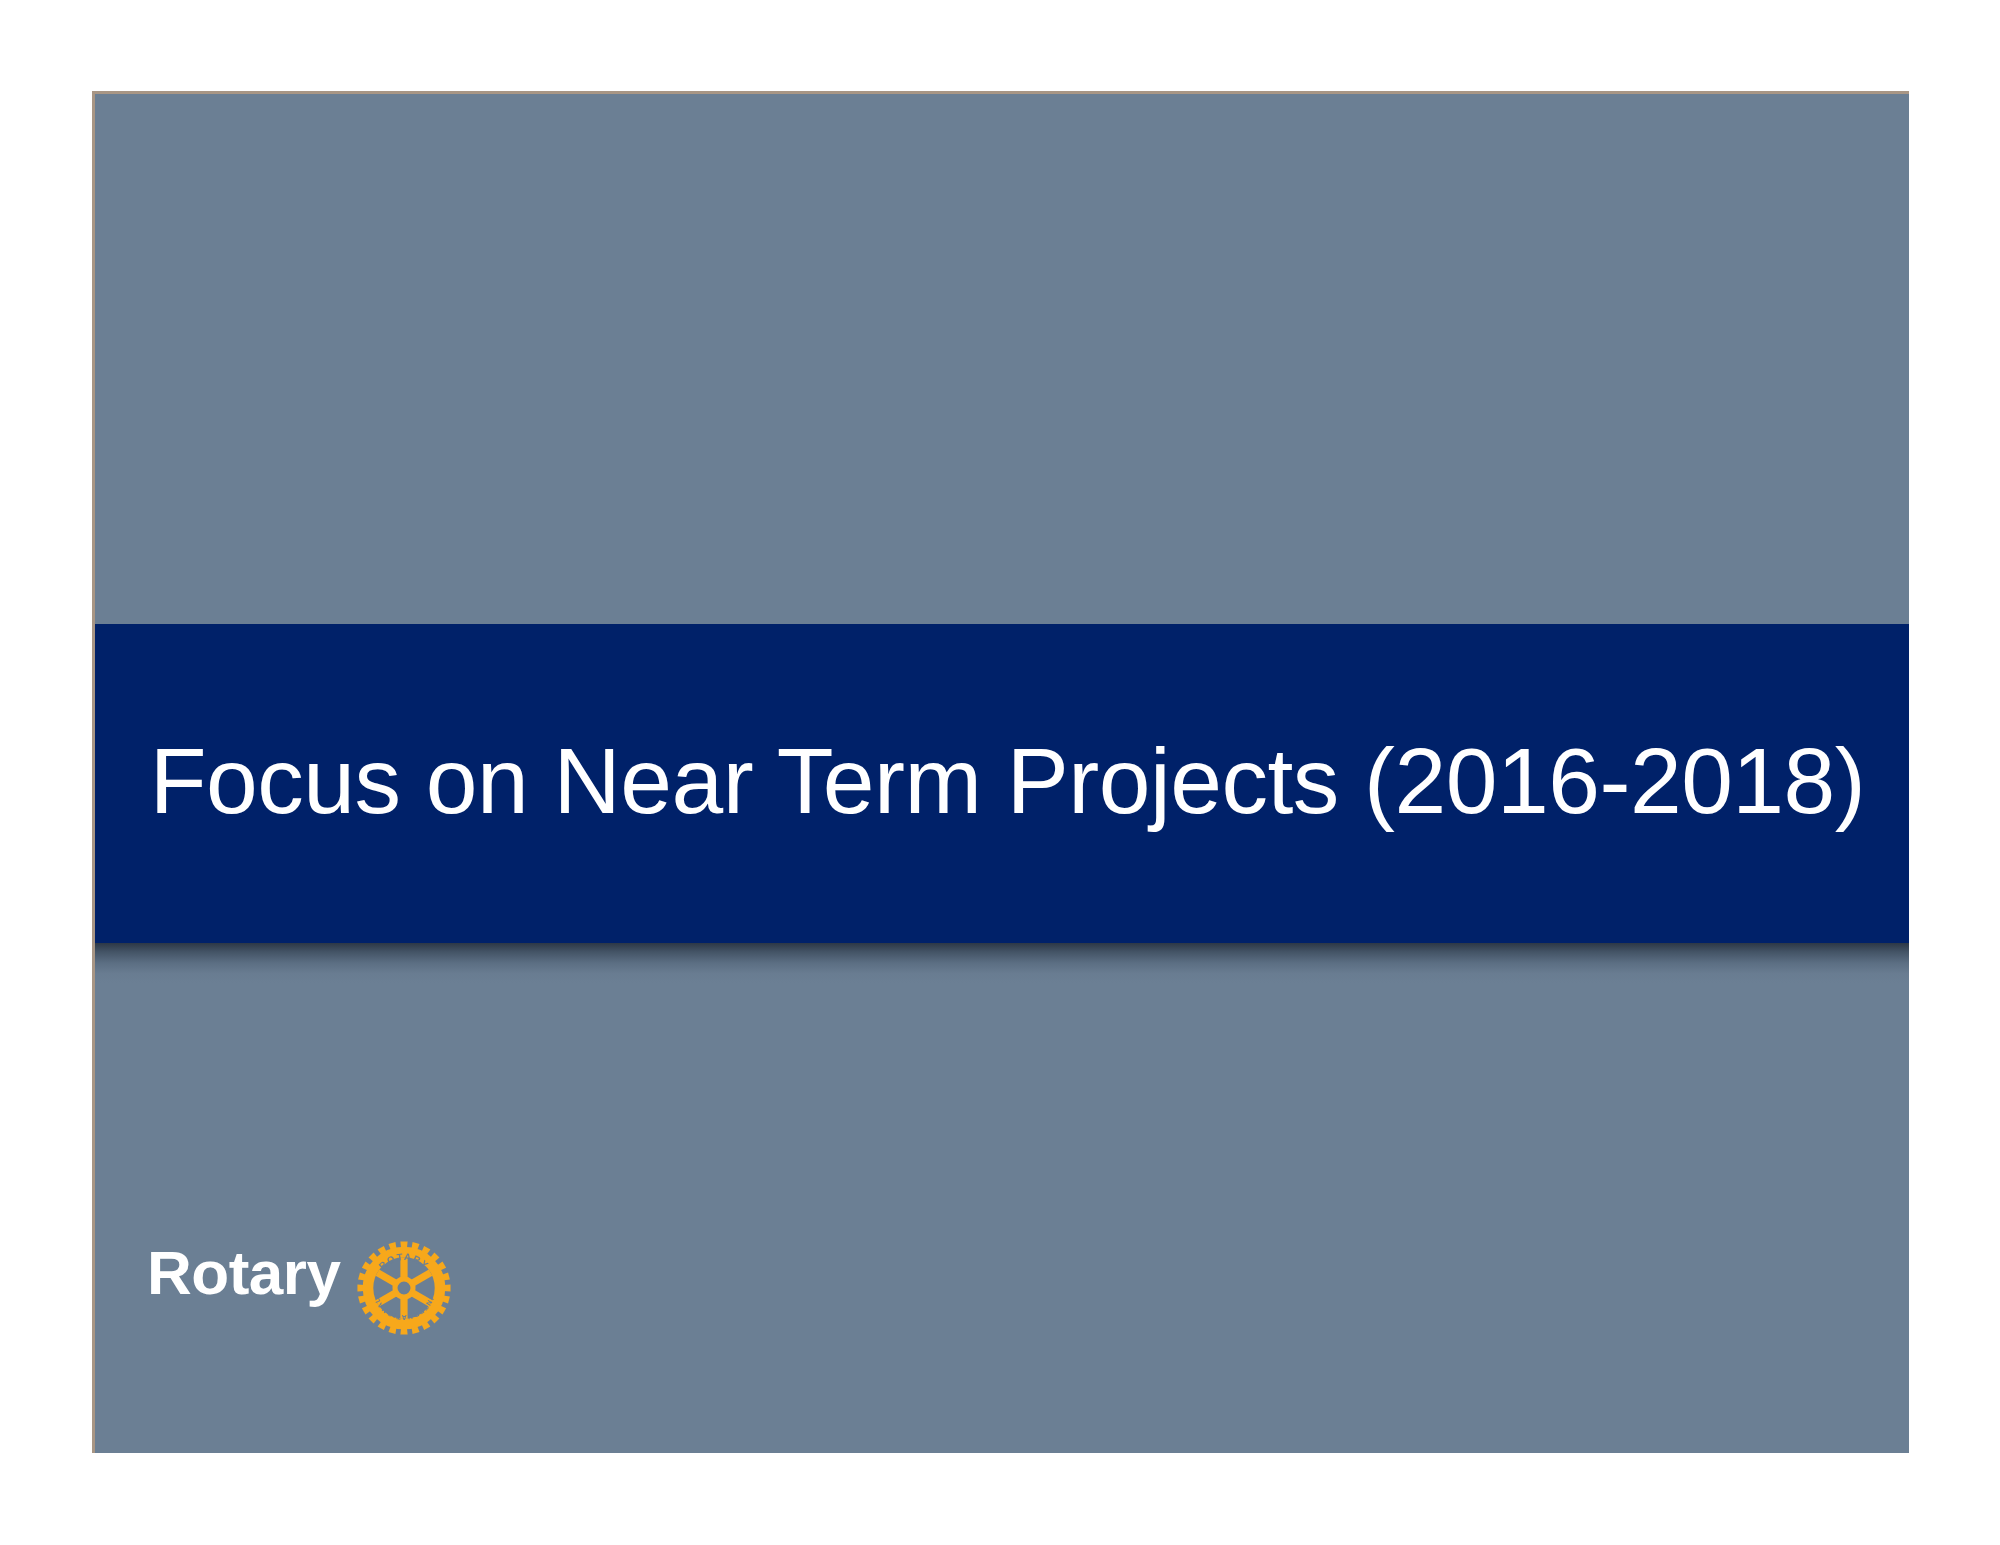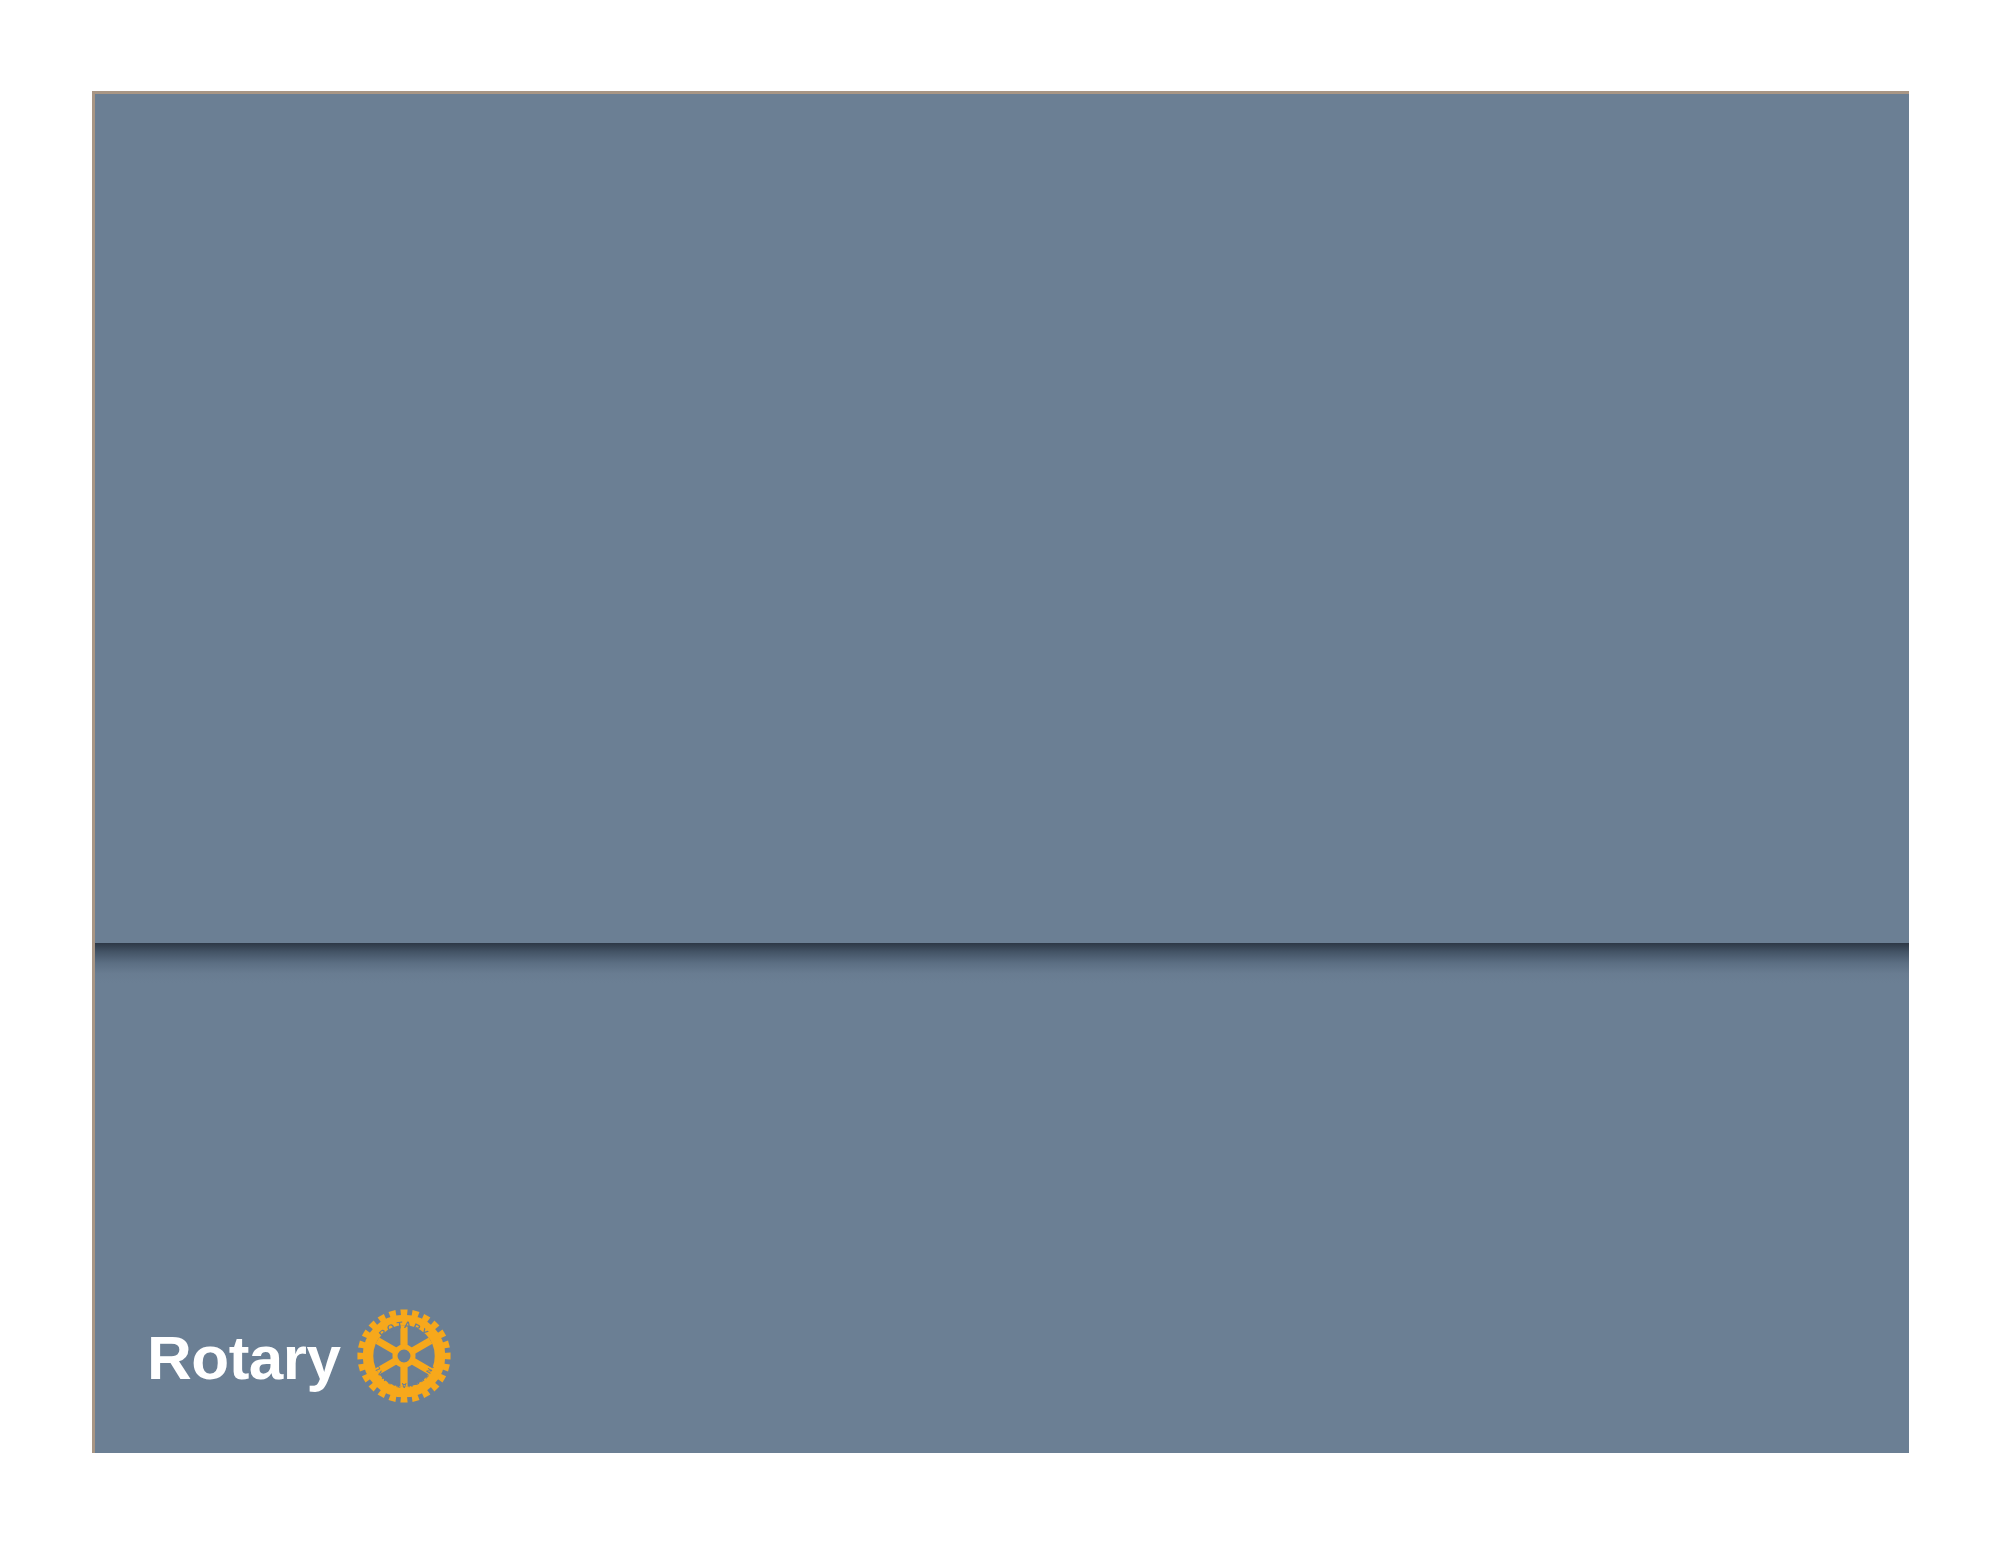--- a/index.html
+++ b/index.html
@@ -77,23 +77,23 @@
         rgba(90,106,126,0.14) 76%,
         rgba(107,127,148,0.0) 100%);
     z-index: 2;
     pointer-events: none;
   }
 
   
   #rotary-logo {
     position: absolute;
     left: 52px;
-    top: 1214px;
+    top: 1146px;
     display: flex;
-    align-items: center;
+    align-items: flex-start;
     z-index: 4;
   }
 
   #rotary-wordmark {
     color: #FFFFFF;
     font-family: "Liberation Sans", sans-serif;
     font-weight: bold;
     font-size: 62px;
     letter-spacing: -0.5px;
     line-height: 1;
@@ -111,20 +111,23 @@
 </style>
 </head>
 <body>
 
 <div id="page">
 
   <div id="slide">
 
     <div id="band-shadow"></div>
 
+    <div id="title-band">
+      <div id="title-text">Focus on Near Term Projects (2016-2018)</div>
+    </div>
 
     <div id="rotary-logo">
 
       <div id="rotary-wordmark">Rotary</div>
 
       <svg id="rotary-mark" viewBox="0 0 200 200" xmlns="http://www.w3.org/2000/svg">
         <defs>
 
           <g id="tooth">
             <path d="M -7.5 -97 L 7.5 -97 L 6 -82 L -6 -82 Z" fill="#F7A81B"></path>

